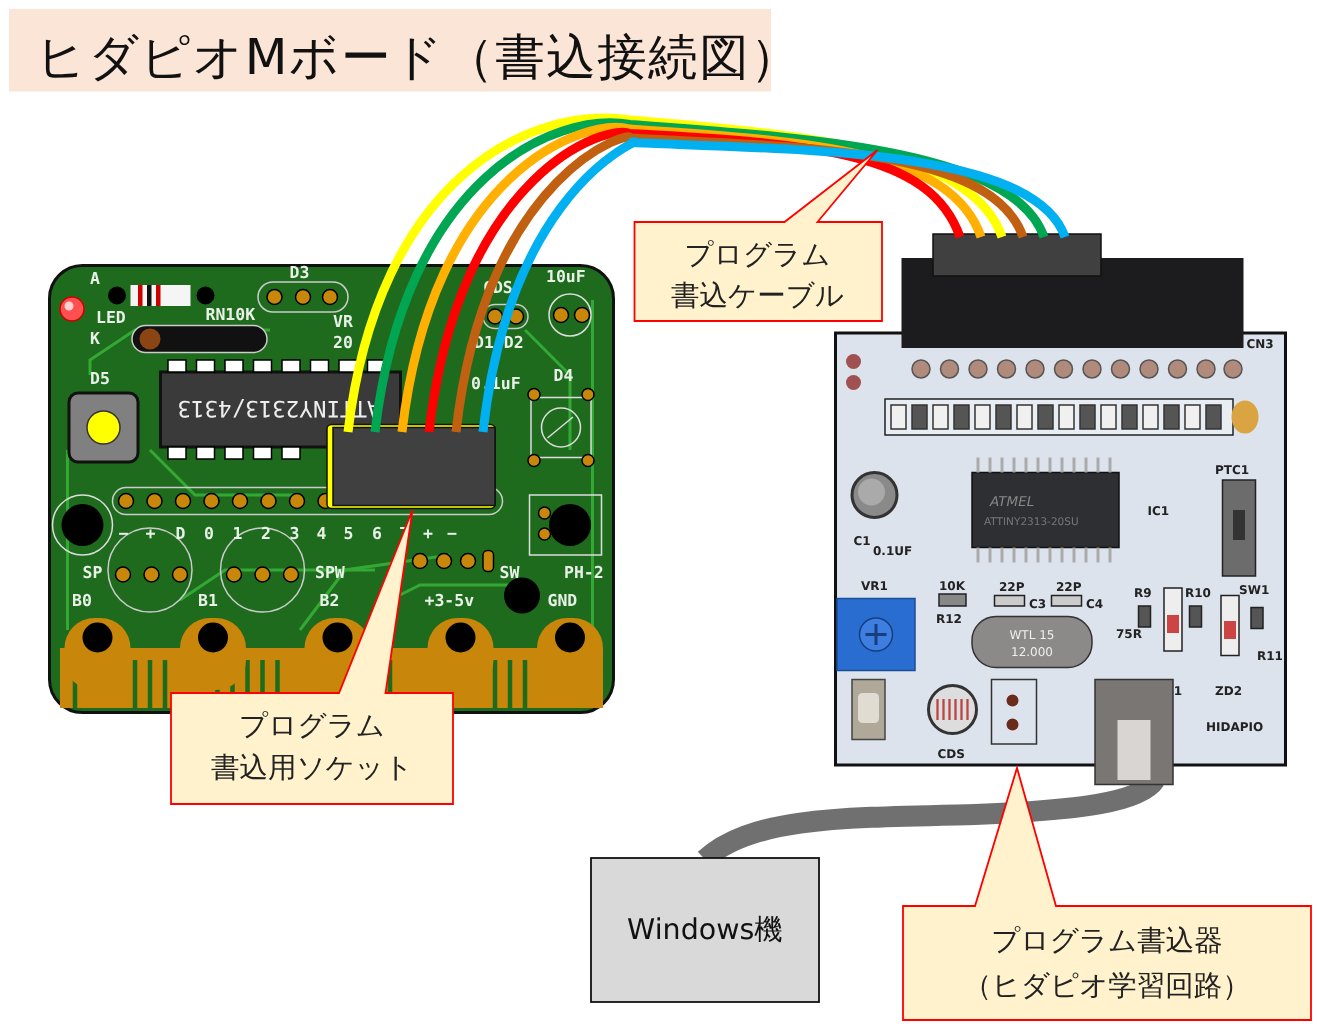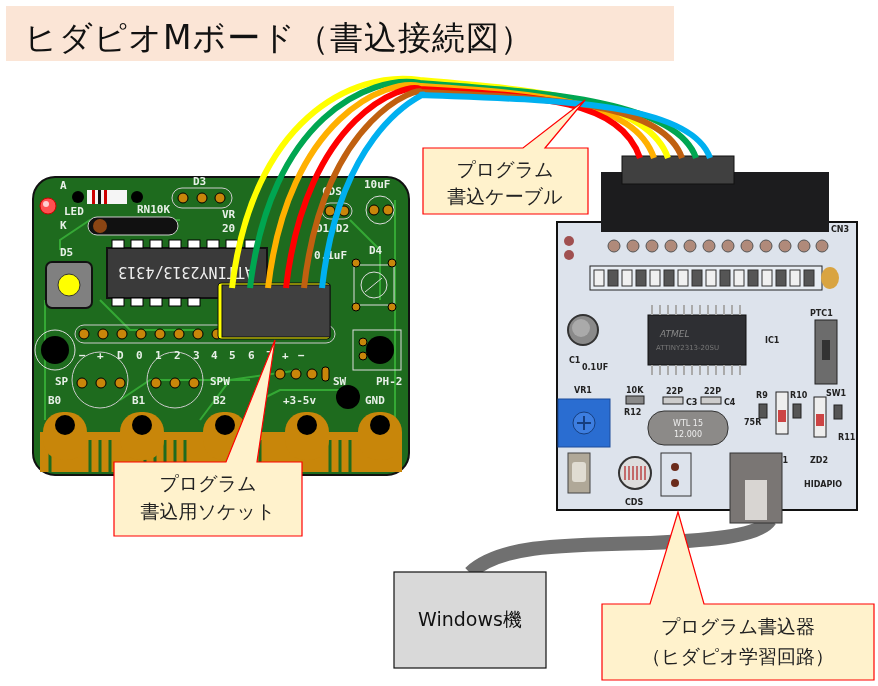--- a/index.html
+++ b/index.html
@@ -1,17 +1,17 @@
 <!DOCTYPE html>
 <html><head>
 <meta charset="utf-8">
 <style>
   html, body { margin:0; padding:0; background:#ffffff; }
   body { width:878px; height:686px; position:relative; overflow:hidden; font-family:"DejaVu Sans", sans-serif; }
-  .title-banner { position:absolute; left:6px; top:6px; width:668px; height:55px; background:#fbe5d6; }
+  .title-banner { position:absolute; left:6px; top:6px; width:508px; height:55px; background:#fbe5d6; }
   .title-text { position:absolute; left:18px; top:10px; font-size:33px; color:#111; letter-spacing:1px; white-space:nowrap; }
   svg.diagram { position:absolute; left:0; top:0; }
   .pcb-label { font-family:"DejaVu Sans Mono", monospace; font-weight:bold; fill:#e8f0e8; font-size:11px; }
   .callout-text { font-family:"DejaVu Sans", sans-serif; font-size:19px; fill:#222; }
   .white-label { font-family:"DejaVu Sans", sans-serif; font-size:8px; fill:#222; font-weight:bold; }
   .win-text { font-family:"DejaVu Sans", sans-serif; font-size:19px; fill:#111; }
 </style>
 </head>
 <body>
 

